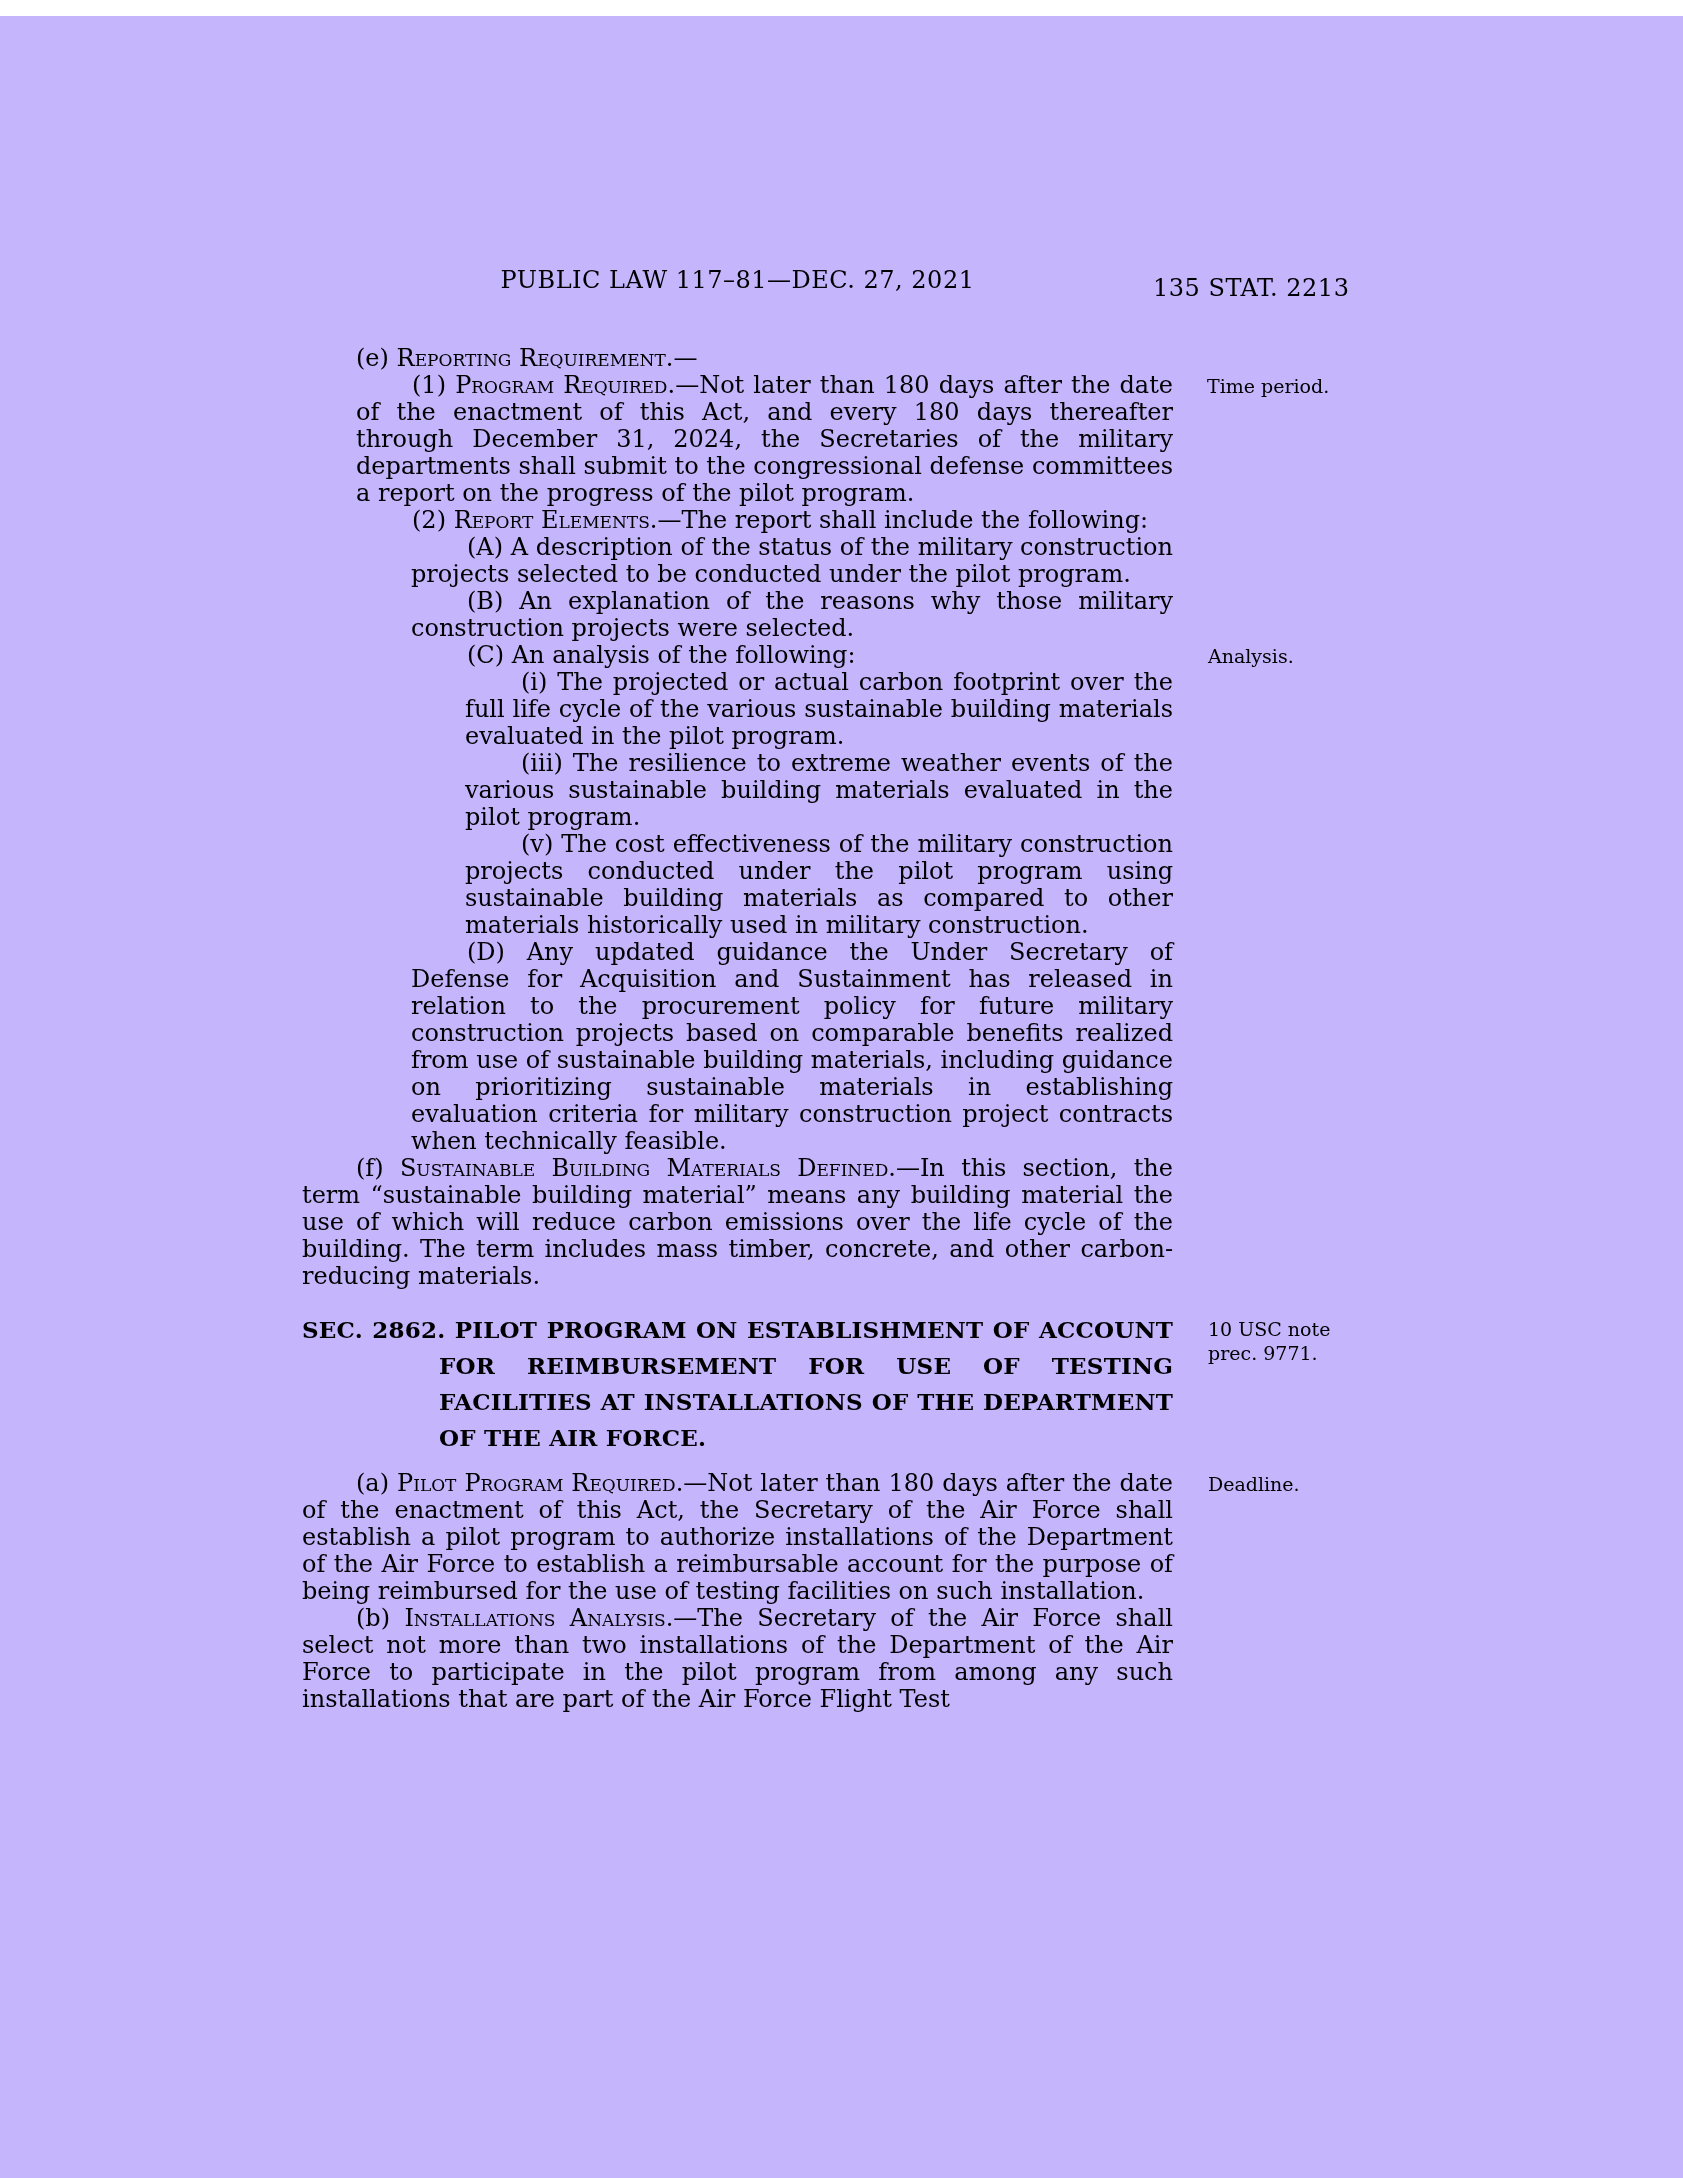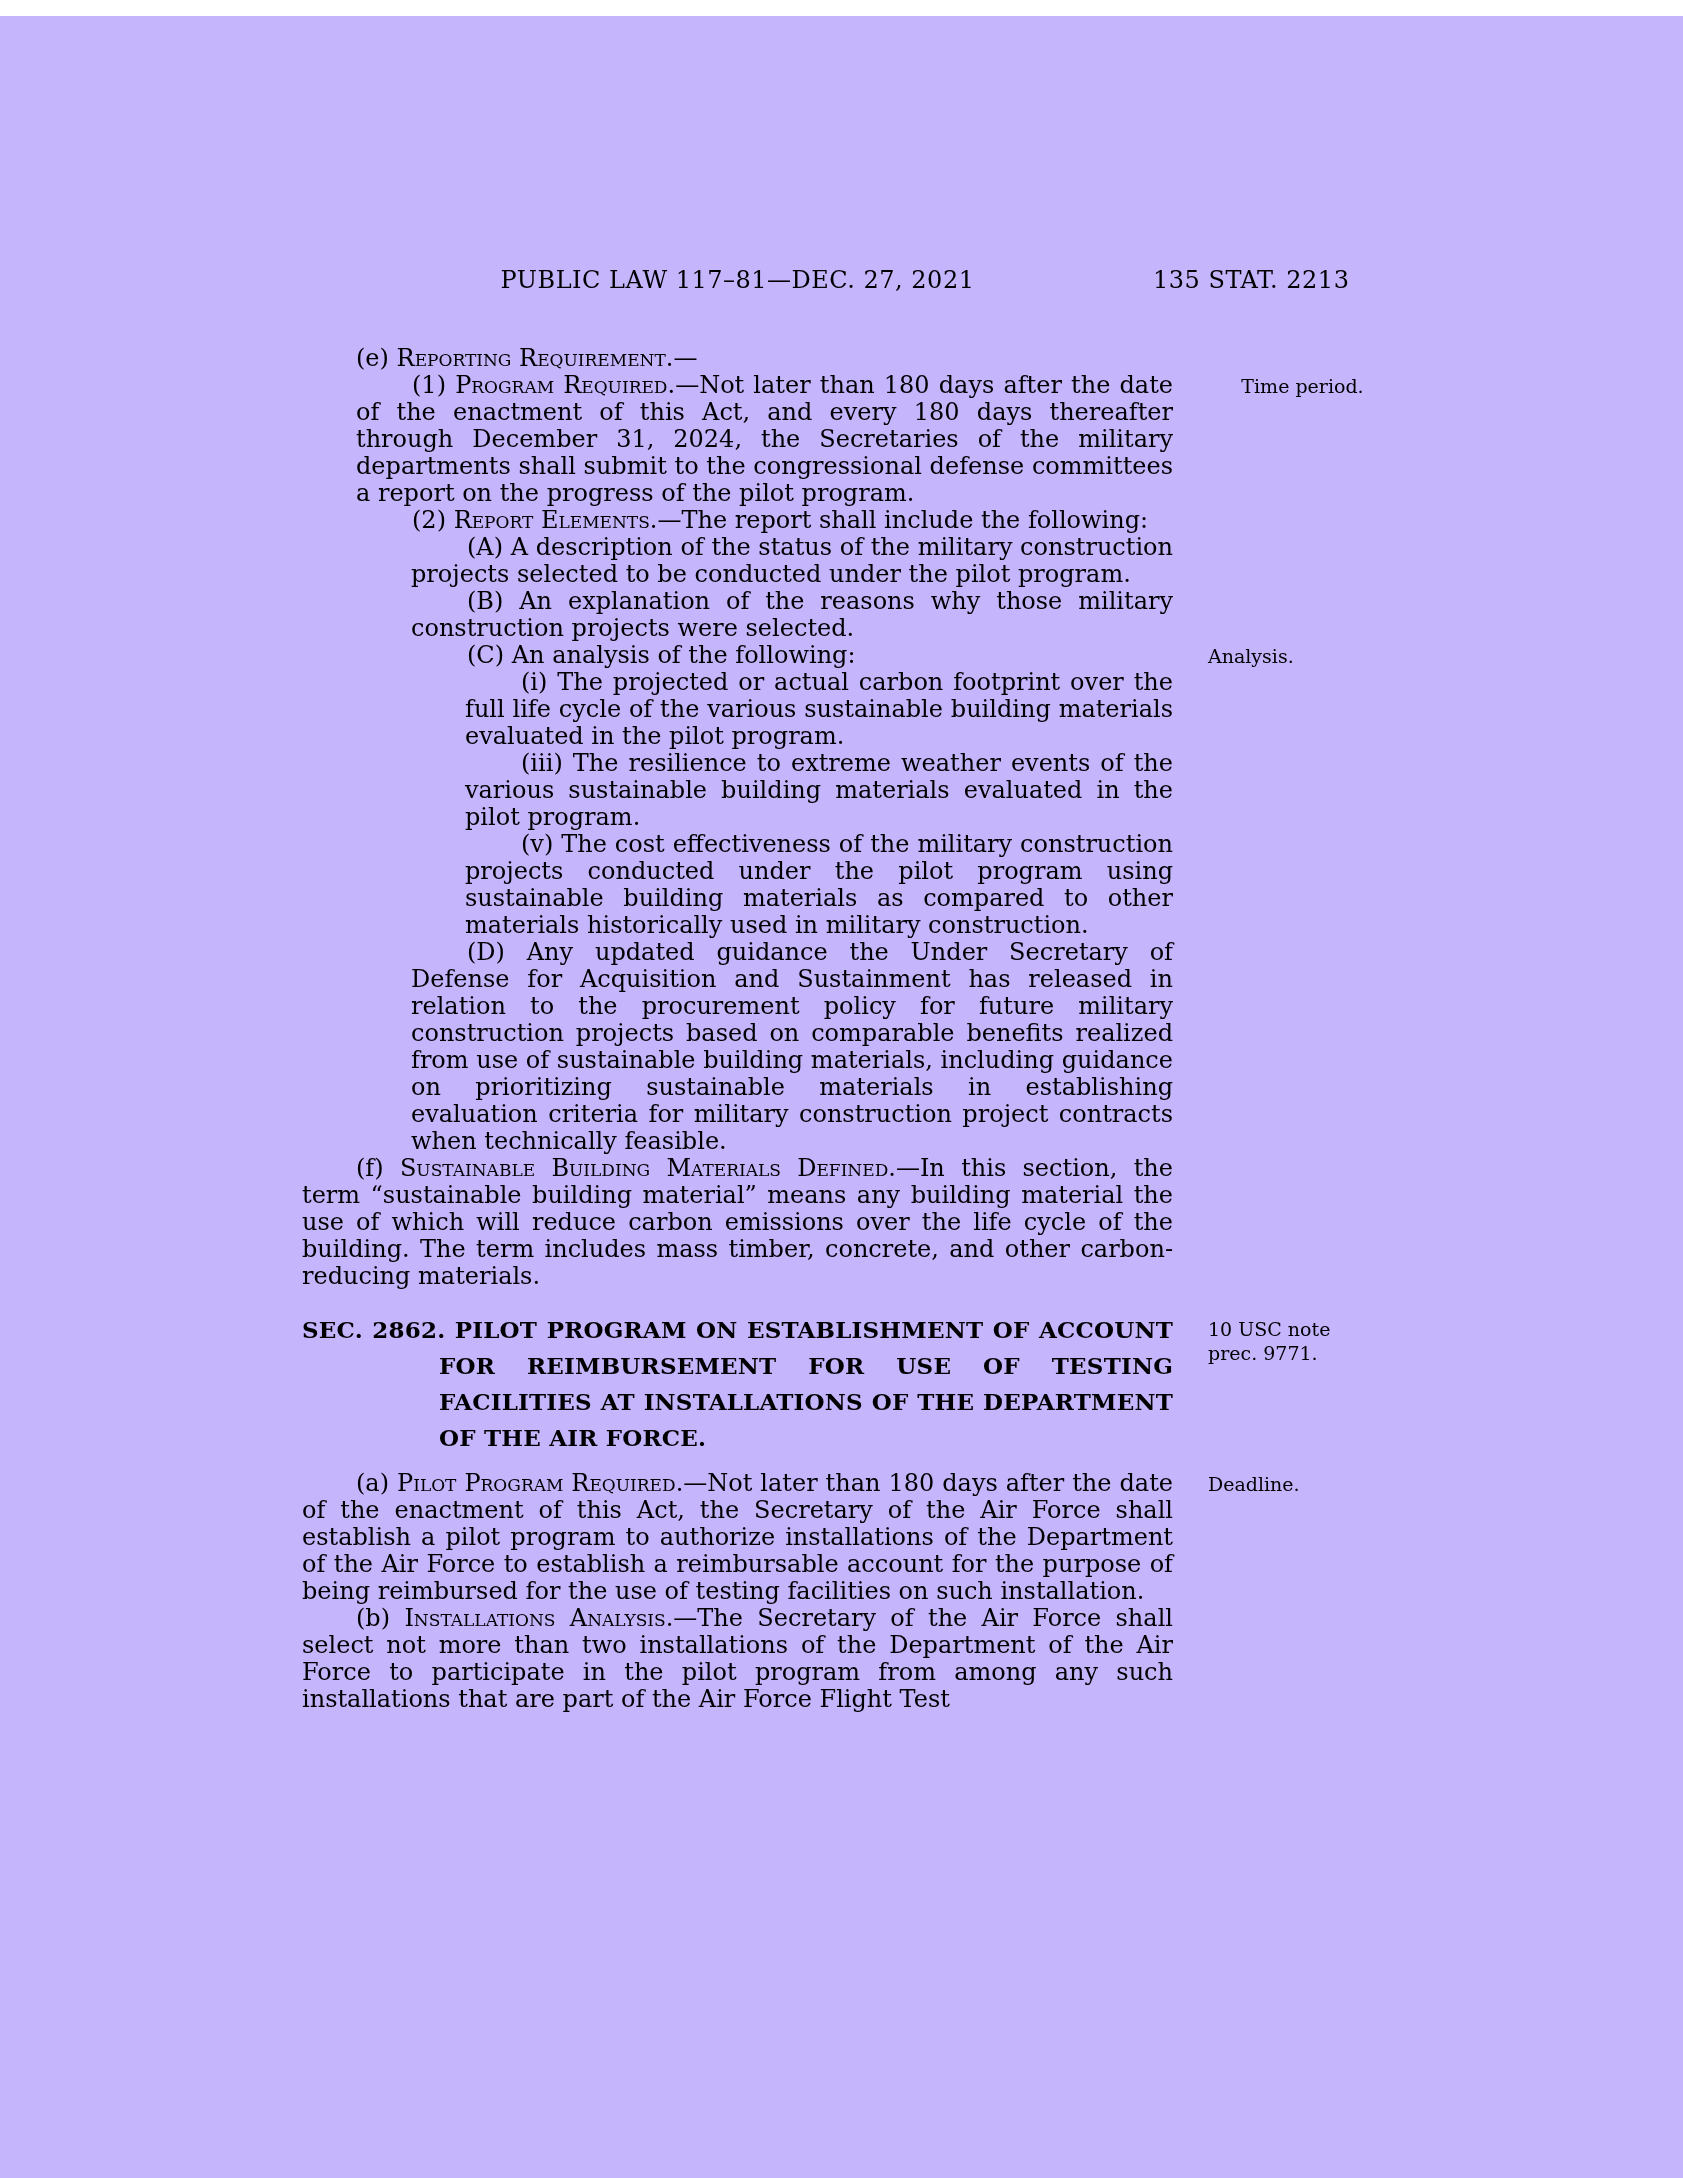--- a/index.html
+++ b/index.html
@@ -23,21 +23,21 @@
   .law-title {
     text-align: center;
     font-size: 24px;
     line-height: 30px;
     letter-spacing: 0.5px;
     white-space: nowrap;
   }
   .stat-number {
     position: absolute;
     left: 851px;
-    top: 0;
+    top: 8px;
     width: 248px;
     font-size: 24px;
     line-height: 30px;
     letter-spacing: 0.5px;
     white-space: nowrap;
   }
   .body-text {
     margin-top: 48px;
     font-size: 24px;
     line-height: 27px;
@@ -65,21 +65,21 @@
     font-size: 19px;
     line-height: 24px;
     font-weight: normal;
     font-variant: normal;
     letter-spacing: 0;
     text-indent: 0;
     text-align: left;
   }
   .p-sub .note     { left: 906px; }
   .p-heading .note { left: 906px; top: 5px; }
-  .p-par .note     { left: 870px; text-align: center; }
+  .p-par .note     { left: 851px; }
   .p-spar .note    { left: 797px; }
 </style>
 </head>
 <body>
 
 <div class="page">
   <div class="content">
 
     <div class="page-header">
       <div class="law-title">PUBLIC LAW 117–81—DEC. 27, 2021</div>

